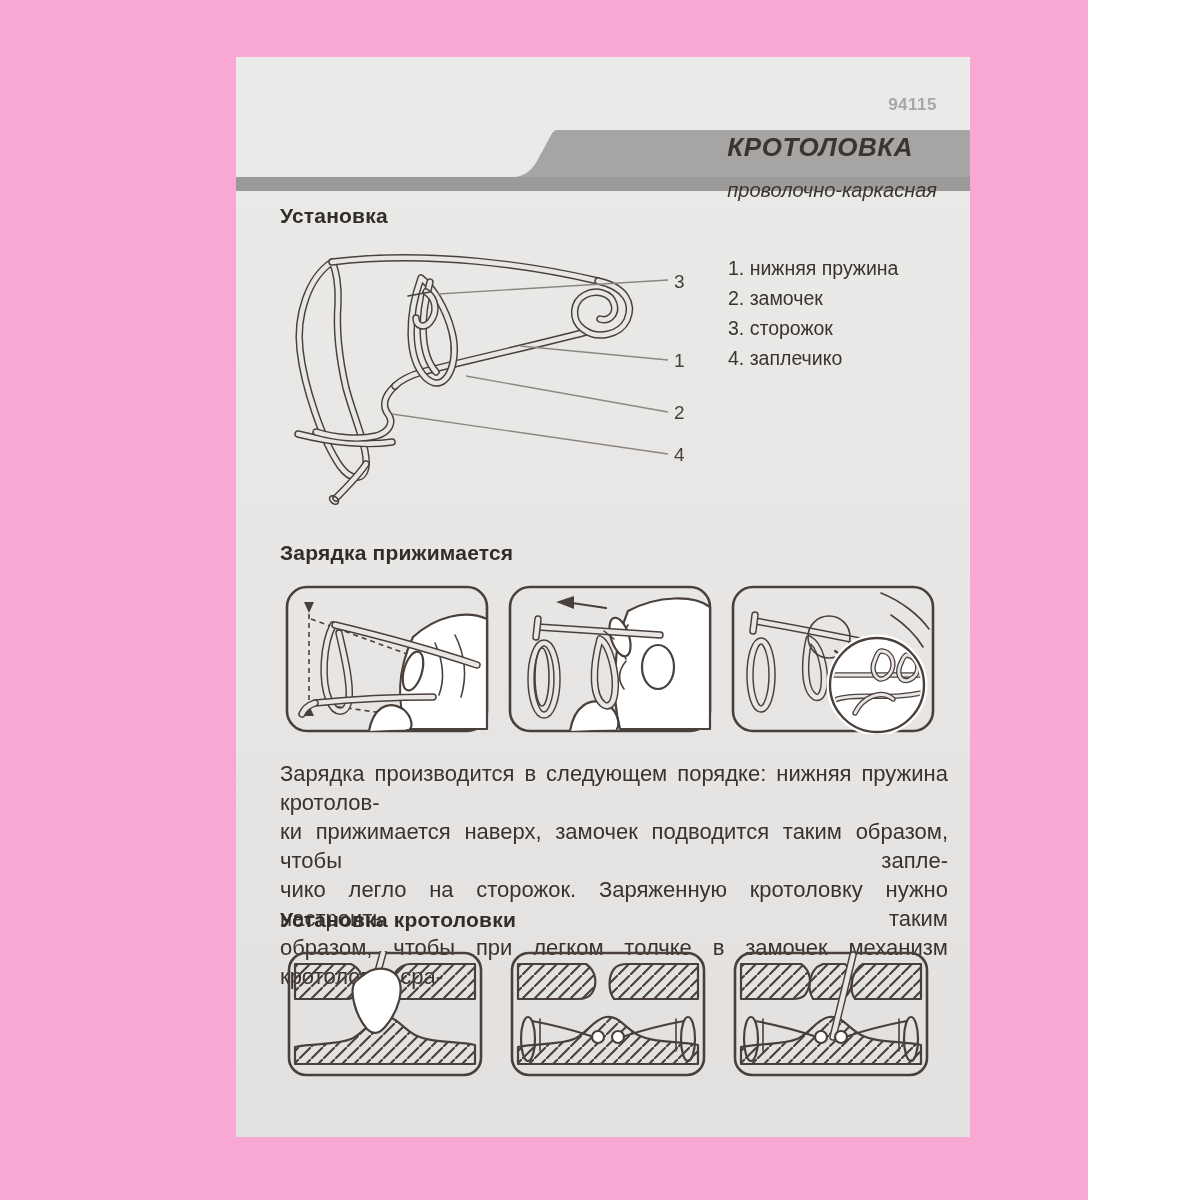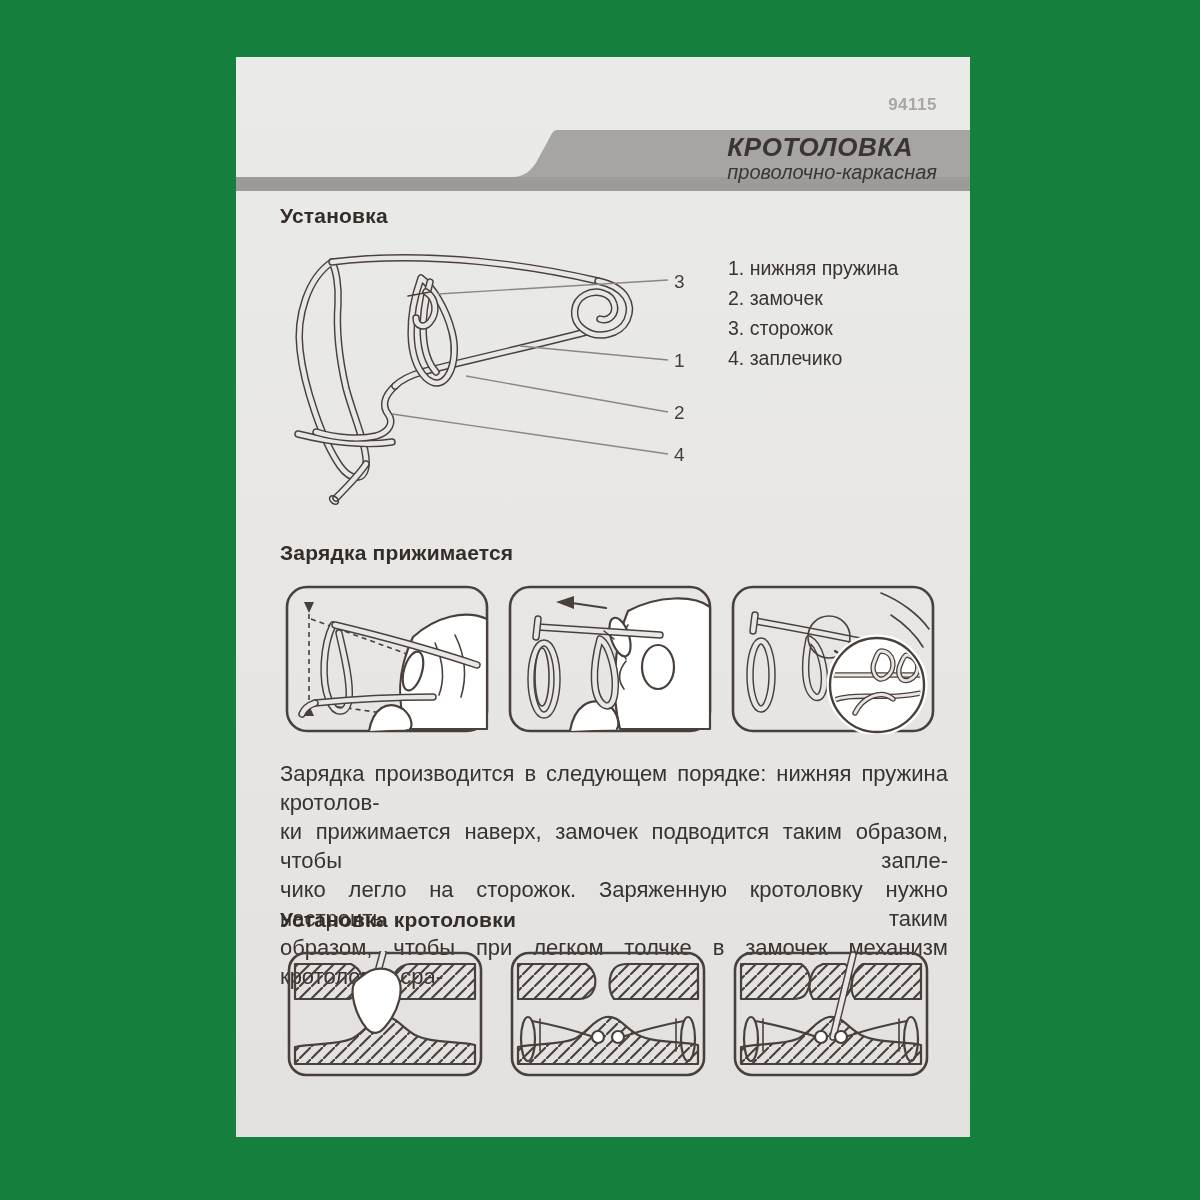--- a/index.html
+++ b/index.html
@@ -1,32 +1,32 @@
 <!DOCTYPE html>
 <html><head>
 <meta charset="utf-8">
 <style>
   * { margin:0; padding:0; box-sizing:border-box; }
   body { font-family:"Liberation Sans","DejaVu Sans",sans-serif; }
-  .page { position:relative; width:1200px; height:1200px; background:#15803d; overflow:hidden; }
+  .page { position:relative; width:1088px; height:1200px; background:#f9a8d4; overflow:hidden; }
   .card { position:absolute; left:236px; top:57px; width:734px; height:1080px;
           background:linear-gradient(180deg,#eaeae9 0%,#e7e6e5 55%,#e2e1e0 100%); }
 
   .code { position:absolute; top:38px; right:33px; font-size:17px; font-weight:700; color:#a9a6a5; letter-spacing:0.5px; }
 
   .band-svg { position:absolute; left:0; top:73px; width:734px; height:61px; display:block; }
 
   .brand { position:absolute; left:22px; top:71px; height:50px; display:flex; align-items:center; }
   .brand-mark { width:60px; height:48px; display:block; }
   .brand-text { font-size:43px; font-weight:800; color:#2d231e; letter-spacing:-1px; margin-left:4px;
                 transform:scaleX(0.96); transform-origin:left center; line-height:48px; }
 
   .title-block { position:absolute; top:78px; right:33px; text-align:left; color:#3b3431;font-style:italic; }
   .title { font-size:26px; font-weight:800; letter-spacing:0.5px; line-height:25px; }
-  .subtitle { font-size:20px; font-weight:400; line-height:21px; margin-top:2px; }
+  .subtitle { font-size:20px; font-weight:400; line-height:21px; margin-top:20px; }
 
   .h2 { position:absolute; left:44px; font-size:21px; font-weight:700; color:#332c27; letter-spacing:0.2px; }
   .h-desc { top:147px; }
   .h-charge { top:484px; }
   .h-install { top:851px; }
 
   .trap-svg { position:absolute; left:44px; top:177px; width:440px; height:290px; }
 
   .parts { position:absolute; left:492px; top:196px; font-size:19.5px; line-height:30px; color:#3a332e; }
 

